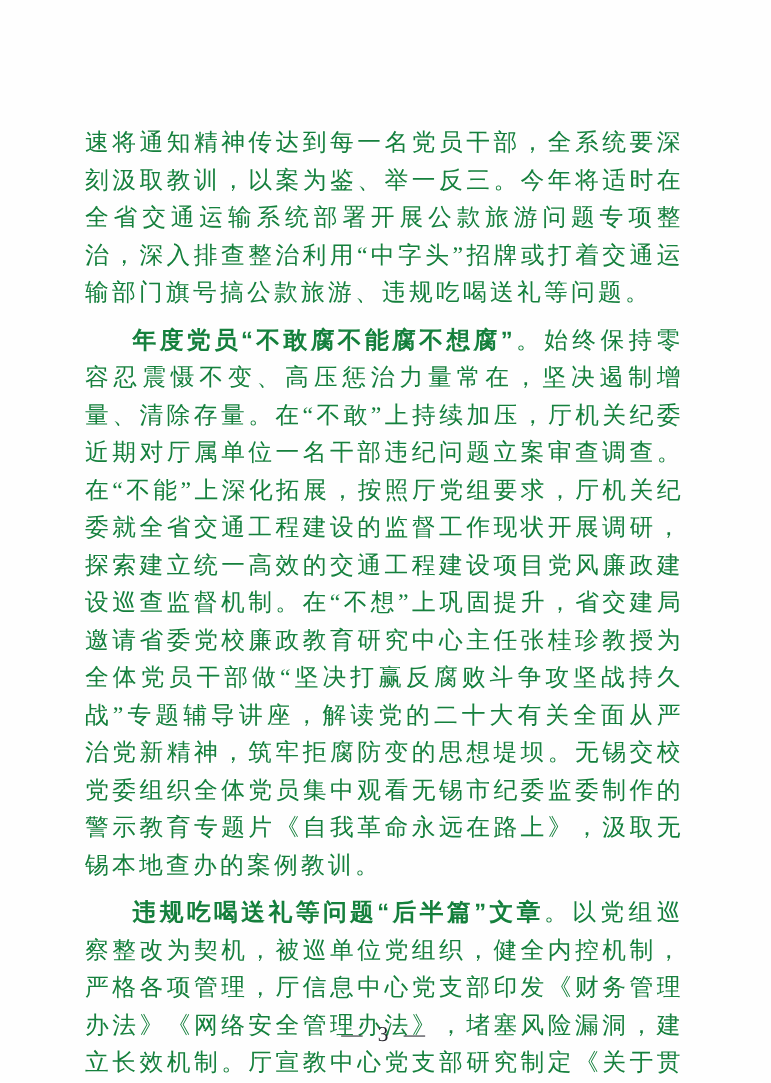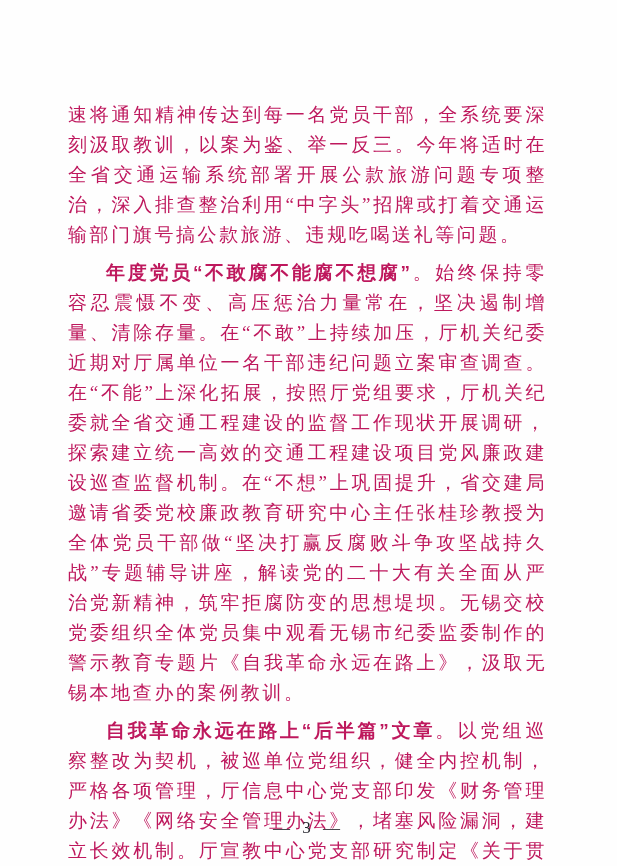--- a/index.html
+++ b/index.html
@@ -19,21 +19,21 @@
     position: absolute;
     left: 68px;
     top: 100px;
     width: 479px;
   }
   p.para {
     margin: 0 0 8px 0;
     font-size: 19px;
     line-height: 30px;
     letter-spacing: 2.6px;
-    color: #be185d;
+    color: #15803d;
     text-align: justify;
     text-justify: inter-character;
   }
   p.para.indent {
     text-indent: 2em;
   }
   .lead {
     font-family: "Liberation Sans", "DejaVu Sans", sans-serif;
     font-weight: 700;
     letter-spacing: 1.8px;
@@ -53,18 +53,18 @@
 </head>
 <body>
 
 <div class="page">
   <div class="content">
 
     <p class="para"><span class="lead"></span><span>速将通知精神传达到每一名党员干部，全系统要深刻汲取教训，以案为鉴、举一反三。今年将适时在全省交通运输系统部署开展公款旅游问题专项整治，深入排查整治利用“中字头”招牌或打着交通运输部门旗号搞公款旅游、违规吃喝送礼等问题。</span></p>
 
     <p class="para indent"><span class="lead">年度党员“不敢腐不能腐不想腐”</span><span>。始终保持零容忍震慑不变、高压惩治力量常在，坚决遏制增量、清除存量。在“不敢”上持续加压，厅机关纪委近期对厅属单位一名干部违纪问题立案审查调查。在“不能”上深化拓展，按照厅党组要求，厅机关纪委就全省交通工程建设的监督工作现状开展调研，探索建立统一高效的交通工程建设项目党风廉政建设巡查监督机制。在“不想”上巩固提升，省交建局邀请省委党校廉政教育研究中心主任张桂珍教授为全体党员干部做“坚决打赢反腐败斗争攻坚战持久战”专题辅导讲座，解读党的二十大有关全面从严治党新精神，筑牢拒腐防变的思想堤坝。无锡交校党委组织全体党员集中观看无锡市纪委监委制作的警示教育专题片《自我革命永远在路上》，汲取无锡本地查办的案例教训。</span></p>
 
-    <p class="para indent"><span class="lead">自我革命永远在路上“后半篇”文章</span><span>。以党组巡察整改为契机，被巡单位党组织，健全内控机制，严格各项管理，厅信息中心党支部印发《财务管理办法》《网络安全管理办法》，堵塞风险漏洞，建立长效机制。厅宣教中心党支部研究制定《关于贯彻推动“廉洁交通”建设实施方案》《2023 年度党员“政治生日”活动实施方案》</span></p>
+    <p class="para indent"><span class="lead">违规吃喝送礼等问题“后半篇”文章</span><span>。以党组巡察整改为契机，被巡单位党组织，健全内控机制，严格各项管理，厅信息中心党支部印发《财务管理办法》《网络安全管理办法》，堵塞风险漏洞，建立长效机制。厅宣教中心党支部研究制定《关于贯彻推动“廉洁交通”建设实施方案》《2023 年度党员“政治生日”活动实施方案》</span></p>
 
   </div>
 
   <div class="footer">— 3 —</div>
 </div>
 
 </body></html>

